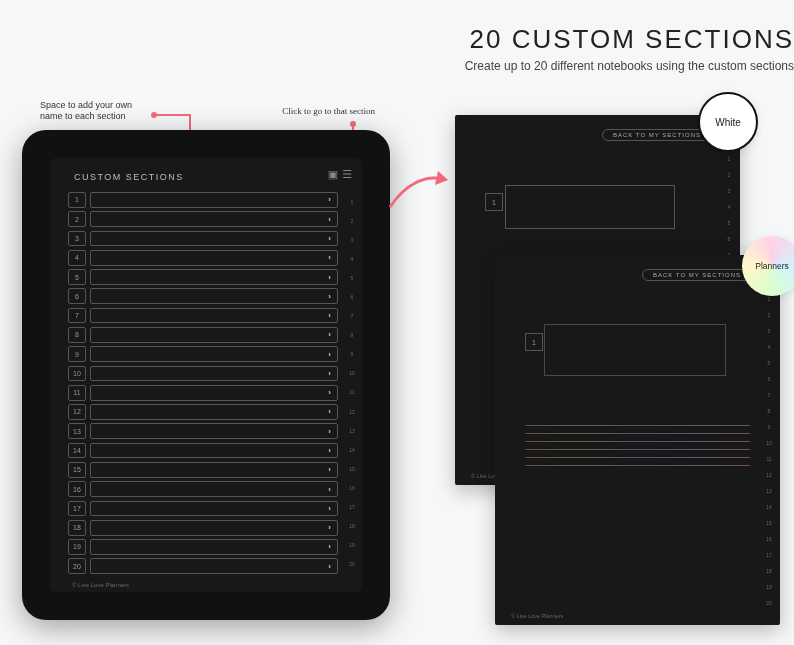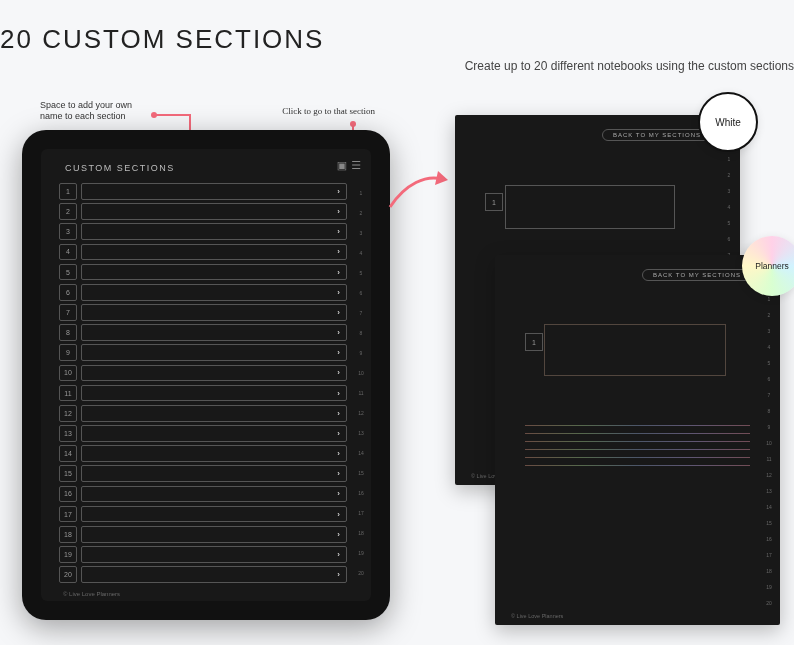--- a/index.html
+++ b/index.html
@@ -8,21 +8,21 @@
     height: 645px;
     background: #f6f7f9;
     font-family: -apple-system, BlinkMacSystemFont, "Segoe UI", Arial, sans-serif;
     position: relative;
     overflow: hidden;
     color: #222;
   }
 
   
   .heading {
-    text-align: left;
+    text-align: right;
     font-weight: 500;
     font-size: 26px;
     letter-spacing: 2px;
     padding-top: 24px;
   }
   .subheading {
     text-align: right;
     font-size: 12px;
     color: #444;
     margin-top: 4px;
@@ -51,21 +51,21 @@
 
   
   .ipad {
     position: absolute;
     left: 22px;
     top: 130px;
     width: 368px;
     height: 490px;
     background:#111;
     border-radius: 24px;
-    padding: 19px;
+    padding: 28px;
     box-shadow: 0 8px 30px rgba(0,0,0,.35);
   }
   .ipad-screen {
     width:100%; height:100%;
     background:#181818;
     border-radius:6px;
     position:relative;
     overflow:hidden;
   }
   .sections-title {

